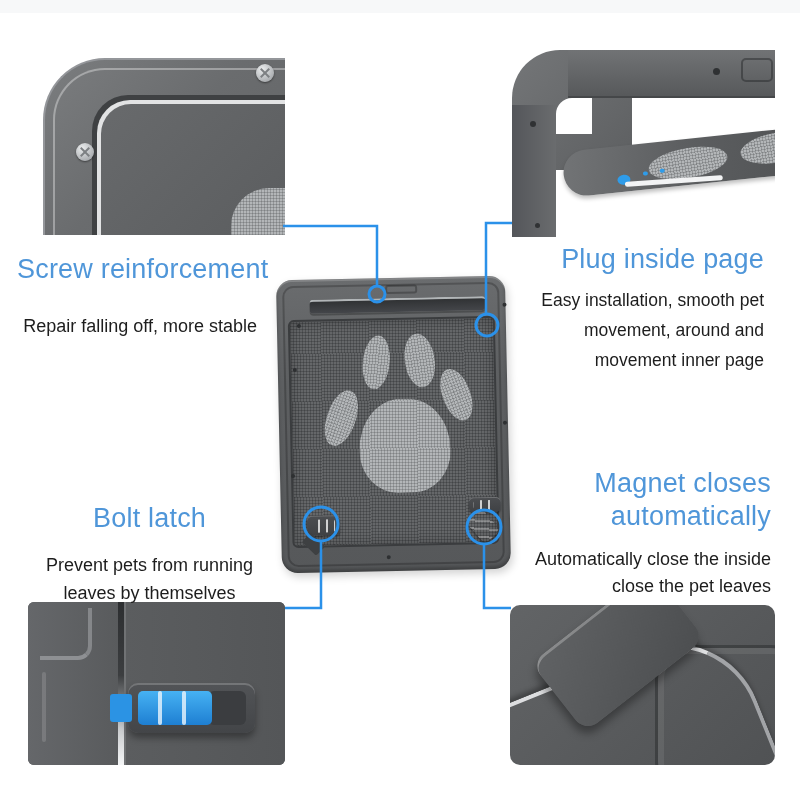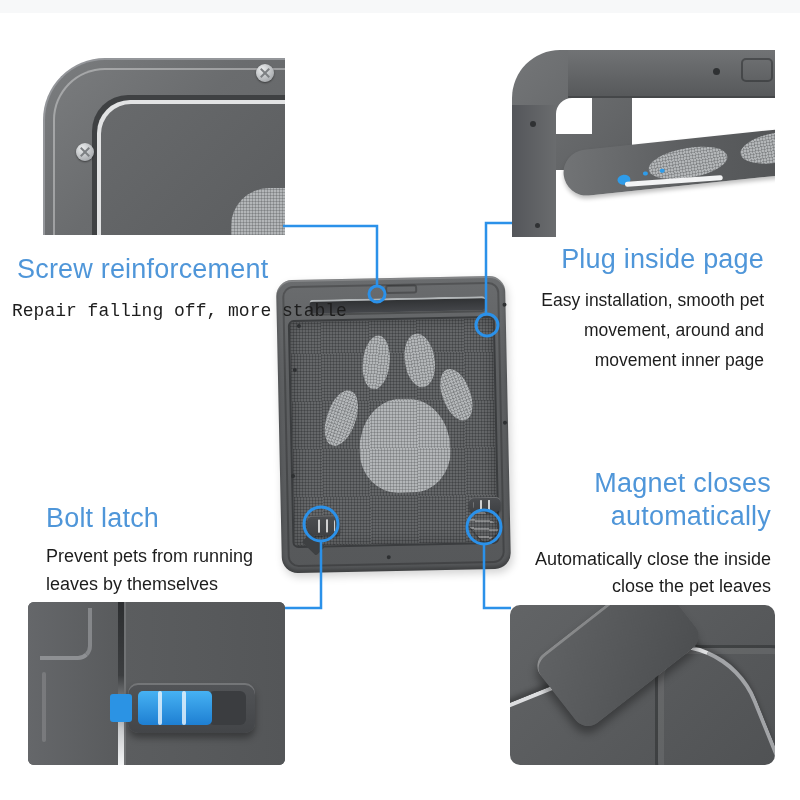--- a/index.html
+++ b/index.html
@@ -191,29 +191,29 @@
     background:linear-gradient(145deg,#606264,#4c4e50);
     border-top:3px solid rgba(255,255,255,.3);
     transform:rotate(-38deg);
     box-shadow:-5px 5px 9px rgba(0,0,0,.35);
   }
 
   
   .overlay{ left:0; top:0; width:800px; height:800px; pointer-events:none; z-index:5; }
 
   
-  .callout{ z-index:6; }
+  .callout{ z-index:6;text-align:center; }
   .callout-title{ color:#4f96d9; font-size:27px; line-height:33px; letter-spacing:.2px; }
   .callout-desc{ color:#1d1d1d; font-size:18px; }
   .c-screw{ left:17px; top:253px; }
-  .c-screw .callout-desc{ margin-top:12px; margin-left:-5px; line-height:26px;font-family:Liberation Mono, monospace; }
+  .c-screw .callout-desc{ margin-top:27px; margin-left:-5px; line-height:26px; }
   .c-plug{ right:36px; top:243px; width:300px; text-align:right; }
   .c-plug .callout-desc{ margin-top:9px; font-size:17.5px; line-height:30px; }
   .c-bolt{ left:46px; top:502px; }
-  .c-bolt .callout-desc{ margin-top:7px; line-height:28px; }
+  .c-bolt .callout-desc{ margin-top:16px; line-height:28px; }
   .c-magnet{ right:29px; top:467px; width:300px; text-align:right; }
   .c-magnet .callout-desc{ margin-top:13px; line-height:27px; }
 </style>
 </head>
 <body>
 
 <div class="canvas">
 
   <div class="abs top-strip"></div>
 

